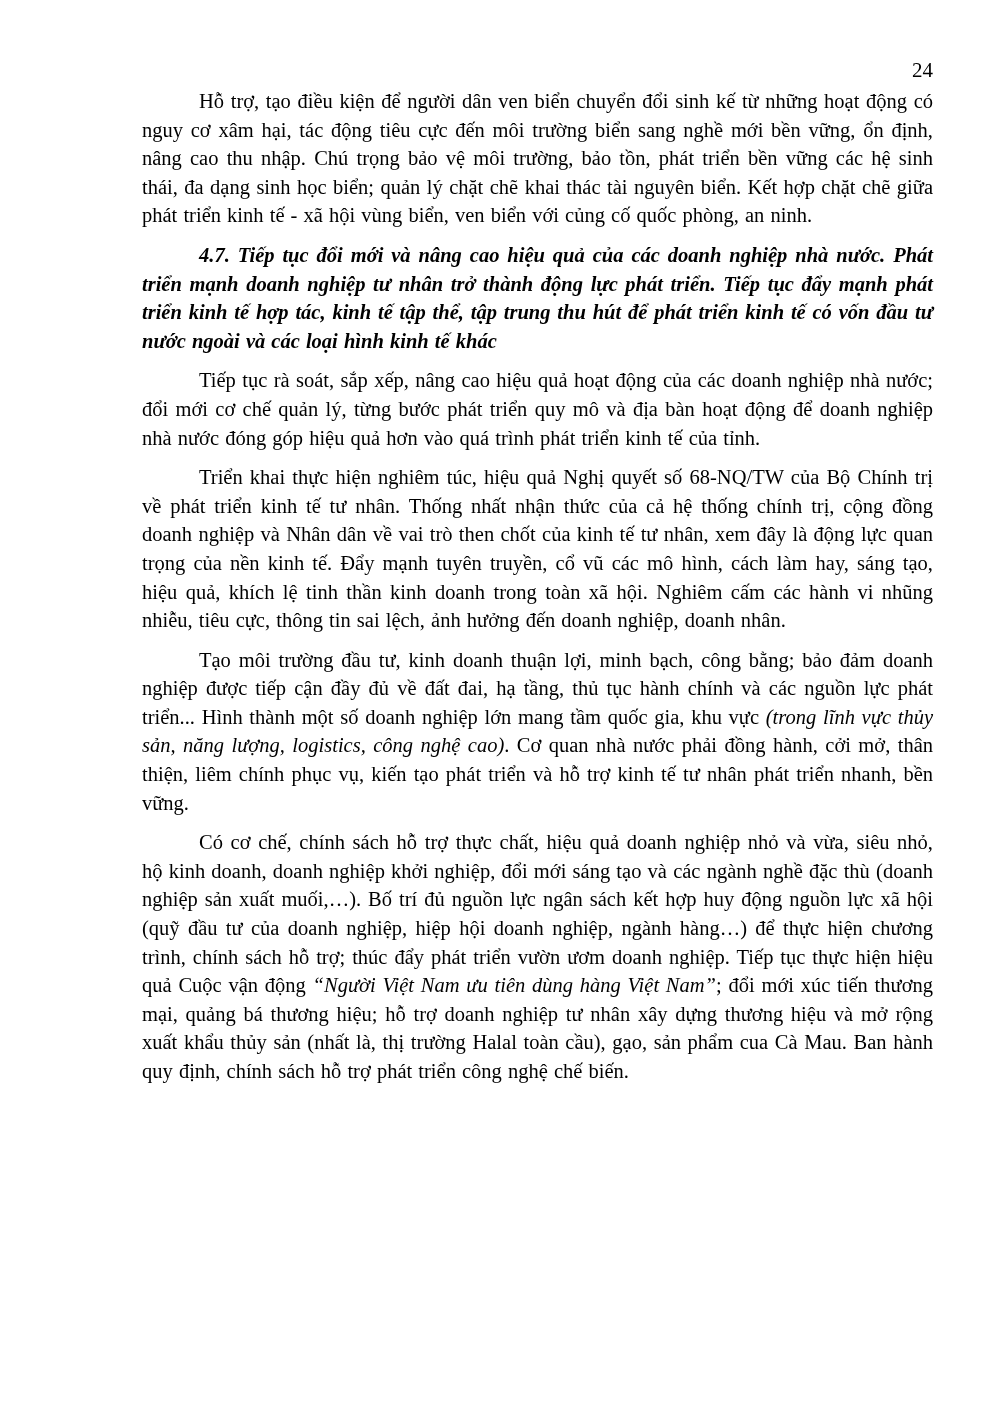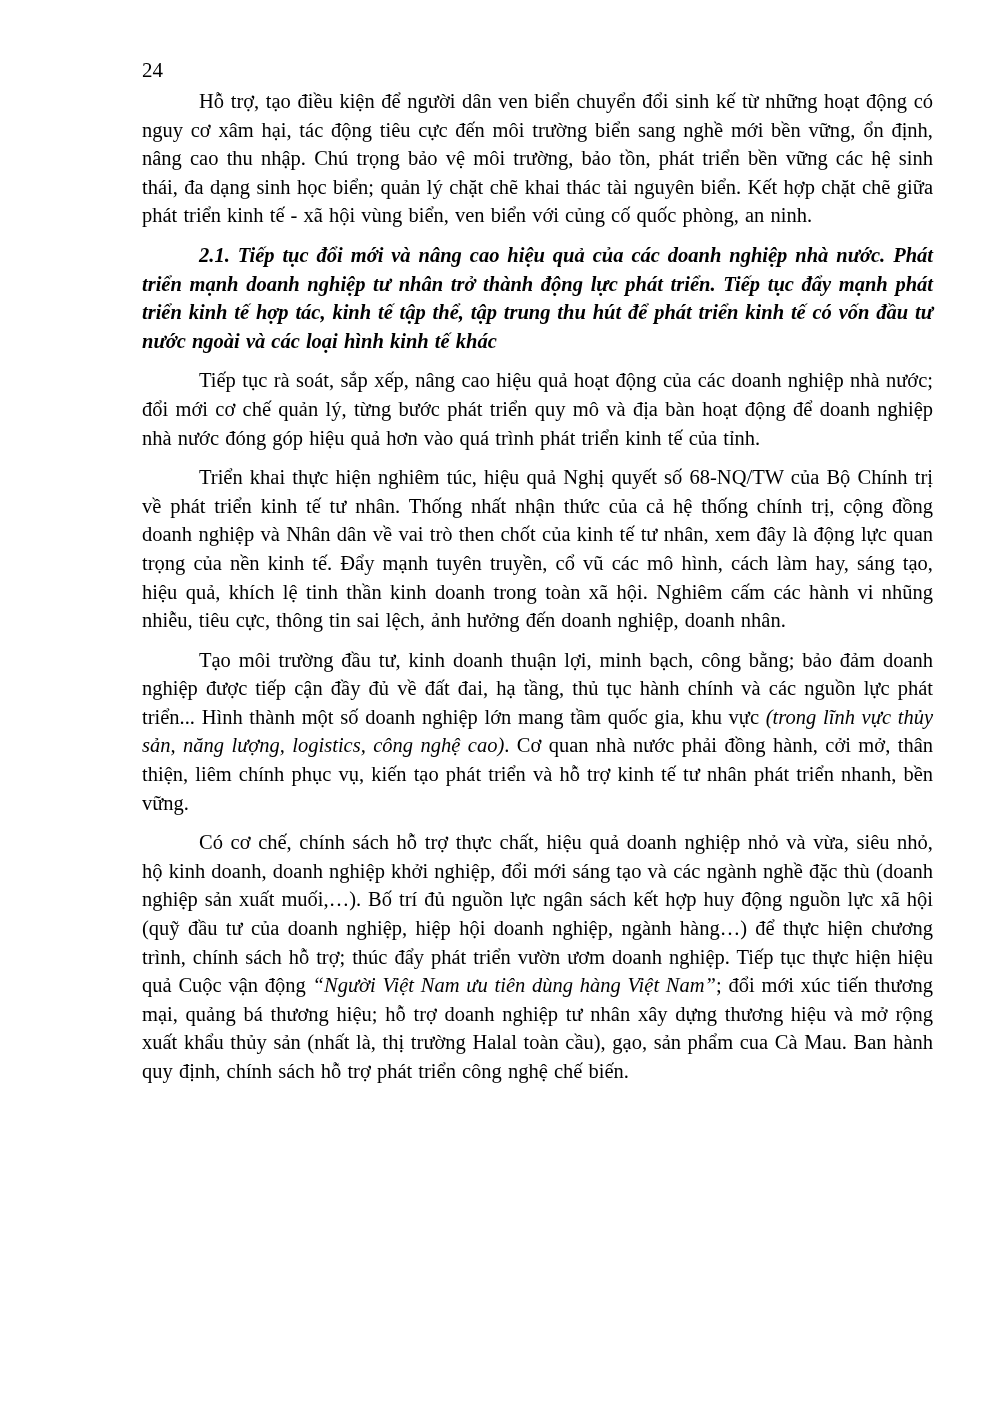--- a/index.html
+++ b/index.html
@@ -15,21 +15,21 @@
     background: #ffffff;
     color: #000000;
     font-family: "Liberation Serif", "DejaVu Serif", serif;
     overflow: hidden;
   }
   .page-number {
     position: absolute;
     top: 57px;
     left: 142px;
     width: 791px;
-    text-align: left;
+    text-align: right;
     font-size: 21px;
     line-height: 26px;
     font-family: Liberation Serif, serif;
   }
   .content {
     position: absolute;
     top: 87px;
     left: 142px;
     width: 791px;
   }
@@ -57,21 +57,21 @@
 
 <div class="page">
 
   <div class="page-number">24</div>
 
   <div class="content">
 
 
     <p class="para"><span>Hỗ trợ, tạo điều kiện để người dân ven biển chuyển đổi sinh kế từ những hoạt động có nguy cơ xâm hại, tác động tiêu cực đến môi trường biển sang nghề mới bền vững, ổn định, nâng cao thu nhập. Chú trọng bảo vệ môi trường, bảo tồn, phát triển bền vững các hệ sinh thái, đa dạng sinh học biển; quản lý chặt chẽ khai thác tài nguyên biển. Kết hợp chặt chẽ giữa phát triển kinh tế - xã hội vùng biển, ven biển với củng cố quốc phòng, an ninh.</span></p>
 
-    <p class="para heading"><span>2.1. Tiếp tục đổi mới và nâng cao hiệu quả của các doanh nghiệp nhà nước. Phát triển mạnh doanh nghiệp tư nhân trở thành động lực phát triển. Tiếp tục đẩy mạnh phát triển kinh tế hợp tác, kinh tế tập thể, tập trung thu hút để phát triển kinh tế có vốn đầu tư nước ngoài và các loại hình kinh tế khác</span></p>
+    <p class="para heading"><span>4.7. Tiếp tục đổi mới và nâng cao hiệu quả của các doanh nghiệp nhà nước. Phát triển mạnh doanh nghiệp tư nhân trở thành động lực phát triển. Tiếp tục đẩy mạnh phát triển kinh tế hợp tác, kinh tế tập thể, tập trung thu hút để phát triển kinh tế có vốn đầu tư nước ngoài và các loại hình kinh tế khác</span></p>
 
     <p class="para"><span>Tiếp tục rà soát, sắp xếp, nâng cao hiệu quả hoạt động của các doanh nghiệp nhà nước; đổi mới cơ chế quản lý, từng bước phát triển quy mô và địa bàn hoạt động để doanh nghiệp nhà nước đóng góp hiệu quả hơn vào quá trình phát triển kinh tế của tỉnh.</span></p>
 
     <p class="para"><span>Triển khai thực hiện nghiêm túc, hiệu quả Nghị quyết số 68-NQ/TW của Bộ Chính trị về phát triển kinh tế tư nhân. Thống nhất nhận thức của cả hệ thống chính trị, cộng đồng doanh nghiệp và Nhân dân về vai trò then chốt của kinh tế tư nhân, xem đây là động lực quan trọng của nền kinh tế. Đẩy mạnh tuyên truyền, cổ vũ các mô hình, cách làm hay, sáng tạo, hiệu quả, khích lệ tinh thần kinh doanh trong toàn xã hội. Nghiêm cấm các hành vi nhũng nhiễu, tiêu cực, thông tin sai lệch, ảnh hưởng đến doanh nghiệp, doanh nhân.</span></p>
 
     <p class="para"><span>Tạo môi trường đầu tư, kinh doanh thuận lợi, minh bạch, công bằng; bảo đảm doanh nghiệp được tiếp cận đầy đủ về đất đai, hạ tầng, thủ tục hành chính và các nguồn lực phát triển... Hình thành một số doanh nghiệp lớn mang tầm quốc gia, khu vực </span><span class="em">(trong lĩnh vực thủy sản, năng lượng, logistics, công nghệ cao)</span><span>. Cơ quan nhà nước phải đồng hành, cởi mở, thân thiện, liêm chính phục vụ, kiến tạo phát triển và hỗ trợ kinh tế tư nhân phát triển nhanh, bền vững.</span></p>
 
     <p class="para"><span>Có cơ chế, chính sách hỗ trợ thực chất, hiệu quả doanh nghiệp nhỏ và vừa, siêu nhỏ, hộ kinh doanh, doanh nghiệp khởi nghiệp, đổi mới sáng tạo và các ngành nghề đặc thù (doanh nghiệp sản xuất muối,…). Bố trí đủ nguồn lực ngân sách kết hợp huy động nguồn lực xã hội (quỹ đầu tư của doanh nghiệp, hiệp hội doanh nghiệp, ngành hàng…) để thực hiện chương trình, chính sách hỗ trợ; thúc đẩy phát triển vườn ươm doanh nghiệp. Tiếp tục thực hiện hiệu quả Cuộc vận động </span><span class="em">“Người Việt Nam ưu tiên dùng hàng Việt Nam”</span><span>; đổi mới xúc tiến thương mại, quảng bá thương hiệu; hỗ trợ doanh nghiệp tư nhân xây dựng thương hiệu và mở rộng xuất khẩu thủy sản (nhất là, thị trường Halal toàn cầu), gạo, sản phẩm cua Cà Mau. Ban hành quy định, chính sách hỗ trợ phát triển công nghệ chế biến.</span></p>
 
   </div>

